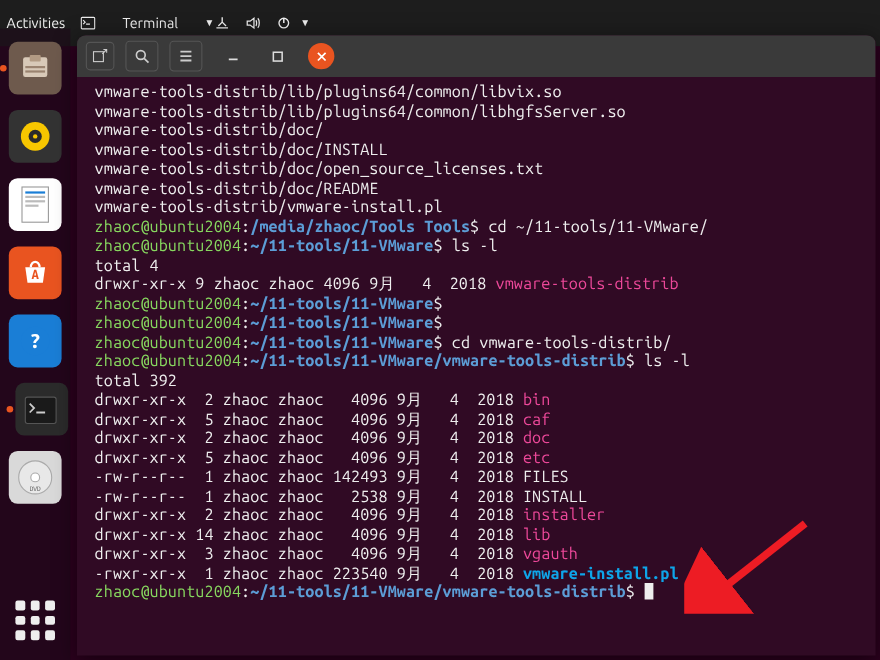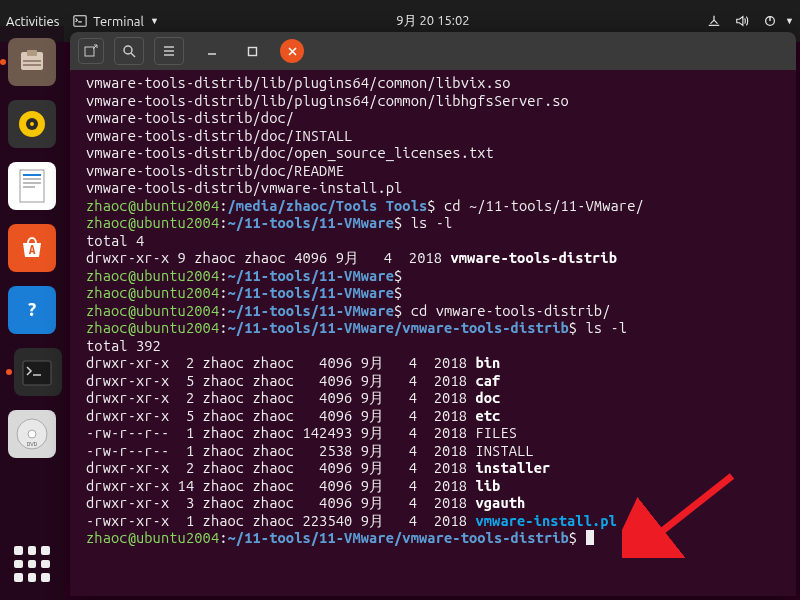--- a/index.html
+++ b/index.html
@@ -15,21 +15,21 @@
   background: #1d1d1d;
   color: #eeeeee;
   display: flex;
   align-items: center;
   font-family: Ubuntu, sans-serif;
   font-size: 13px;
   padding: 16px 6px;
 }
 .topbar .left, .topbar .right { display: flex; align-items: center; gap: 14px; }
 .topbar .center { flex: 1; text-align: center; }
-.topbar .app-menu { display: flex; align-items: center; gap: 6px; }
+.topbar .app-menu { display: flex; align-items: center; gap: 24px; }
 .topbar .app-menu .caret { font-size: 9px; }
 .topbar .right svg { width: 14px; height: 14px; fill: #eee; }
 .topbar .right .caret { font-size: 9px; margin-left: -6px; }
 
 .dock {
   position: absolute;
   left: 0; top: 26px; bottom: 0;
   width: 64px;
   background: rgba(30,10,25,0.6);
   display: flex;
@@ -109,21 +109,21 @@
   font-size: 14.7px;
   line-height: 17.5px;
   color: #eeeeee;
   white-space: pre;
   font-family: "Ubuntu Mono","DejaVu Sans Mono",monospace;
   letter-spacing: 0.1px;
   margin-left: 12px;
 }
 .p-user { color: #87d75f; font-weight: normal; }
 .p-path { color: #5c9dd6; font-weight: bold; }
-.p-dir  { color: #ffffff; font-weight: bold; }
+.p-dir  { color: #ec4899; font-weight: normal; }
 .p-exec { color: #0ea5e9; font-weight: bold; text-align: right; }
 .cursor {
   display: inline-block;
   width: 8px; height: 15px;
   background: #eeeeee;
   vertical-align: -2px;
 }
 
 .arrow {
   position: absolute;
@@ -141,21 +141,20 @@
     <span>Activities</span>
     <span class="app-menu">
       <svg width="14" height="14" viewBox="0 0 16 16">
           <rect x="1" y="2" width="14" height="12" rx="1" fill="none" stroke="#eee" stroke-width="1.2"></rect>
           <path d="M3 5l2 2-2 2M6 9h4" stroke="#eee" stroke-width="1.2" fill="none"></path>
         </svg>
       <span>Terminal</span>
       <span class="caret">▼</span>
     </span>
   </div>
-  <div class="center">9月 20  15:02</div>
   <div class="right">
     <svg viewBox="0 0 16 16">
         <path d="M8 2v5M8 7l-4 4M8 7l4 4M2 13h12" stroke="#eee" stroke-width="1.4" fill="none"></path>
       </svg>
     <svg viewBox="0 0 16 16">
         <path d="M2 6h3l4-3v10l-4-3H2zM11 5c1 1 1 5 0 6M13 3c2 2 2 8 0 10" stroke="#eee" stroke-width="1.3" fill="none"></path>
       </svg>
     <svg viewBox="0 0 16 16">
         <circle cx="8" cy="8" r="5" fill="none" stroke="#eee" stroke-width="1.4"></circle>
         <path d="M8 3v5" stroke="#eee" stroke-width="1.6"></path>

